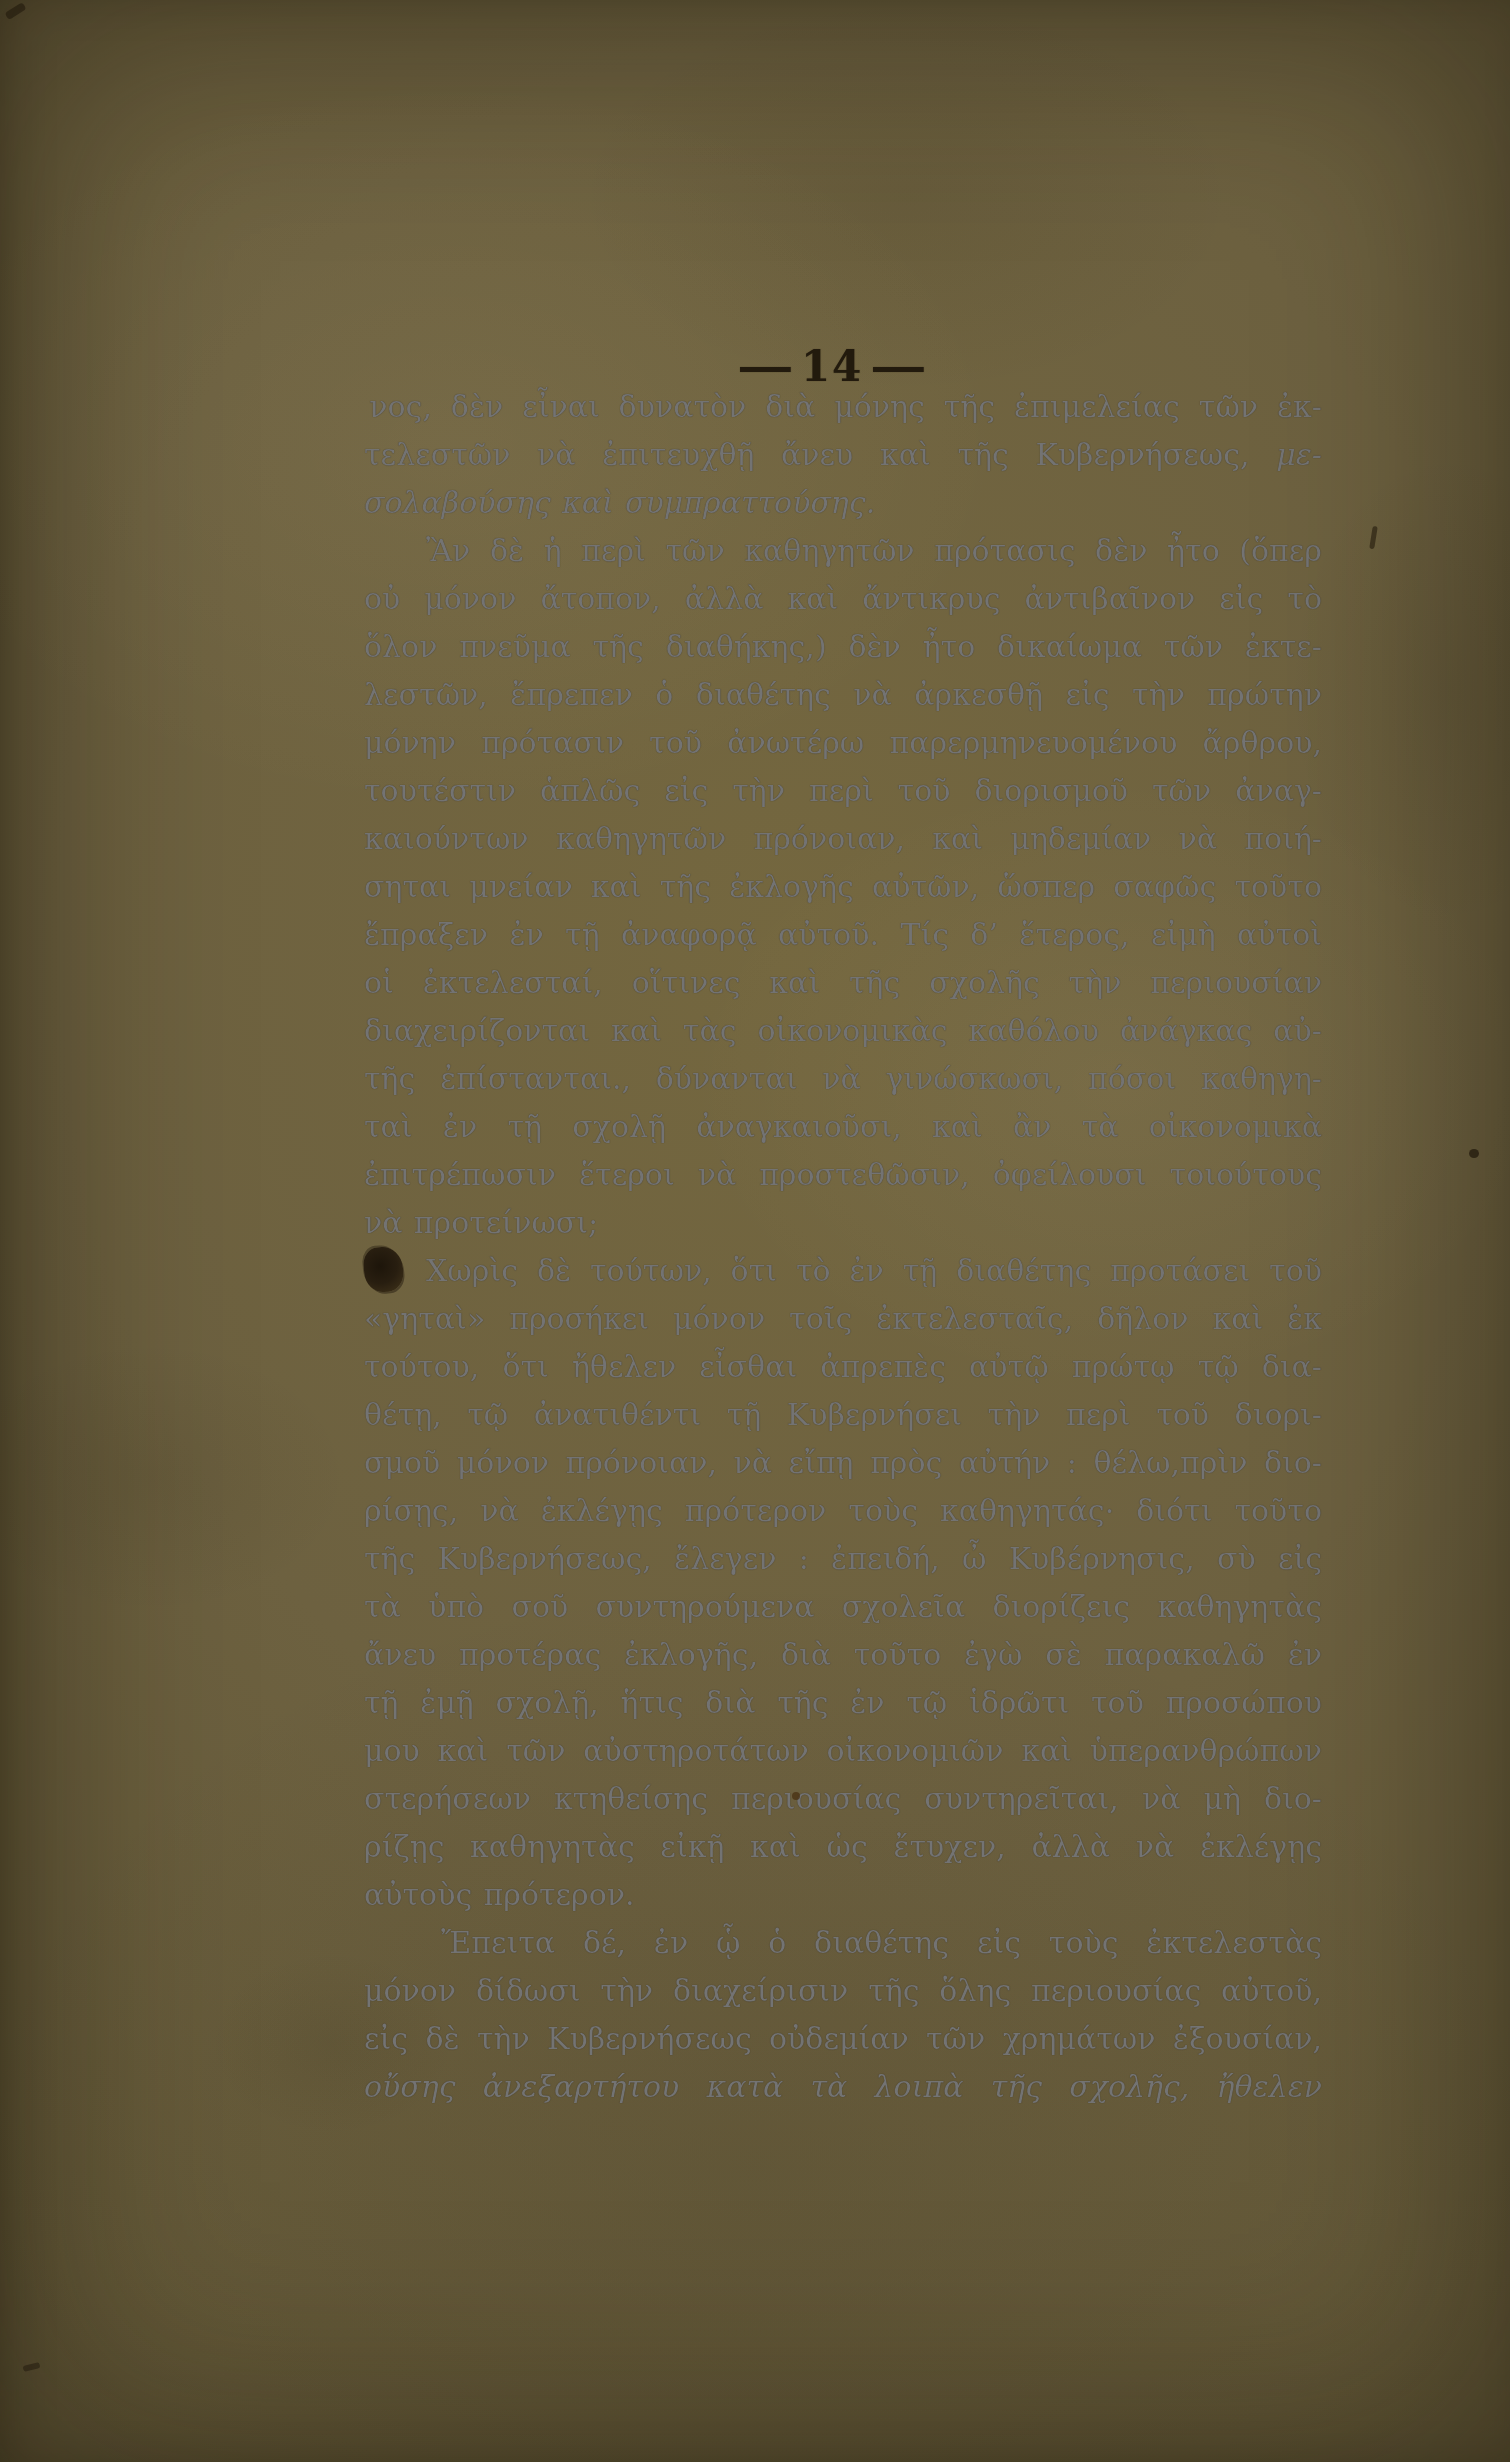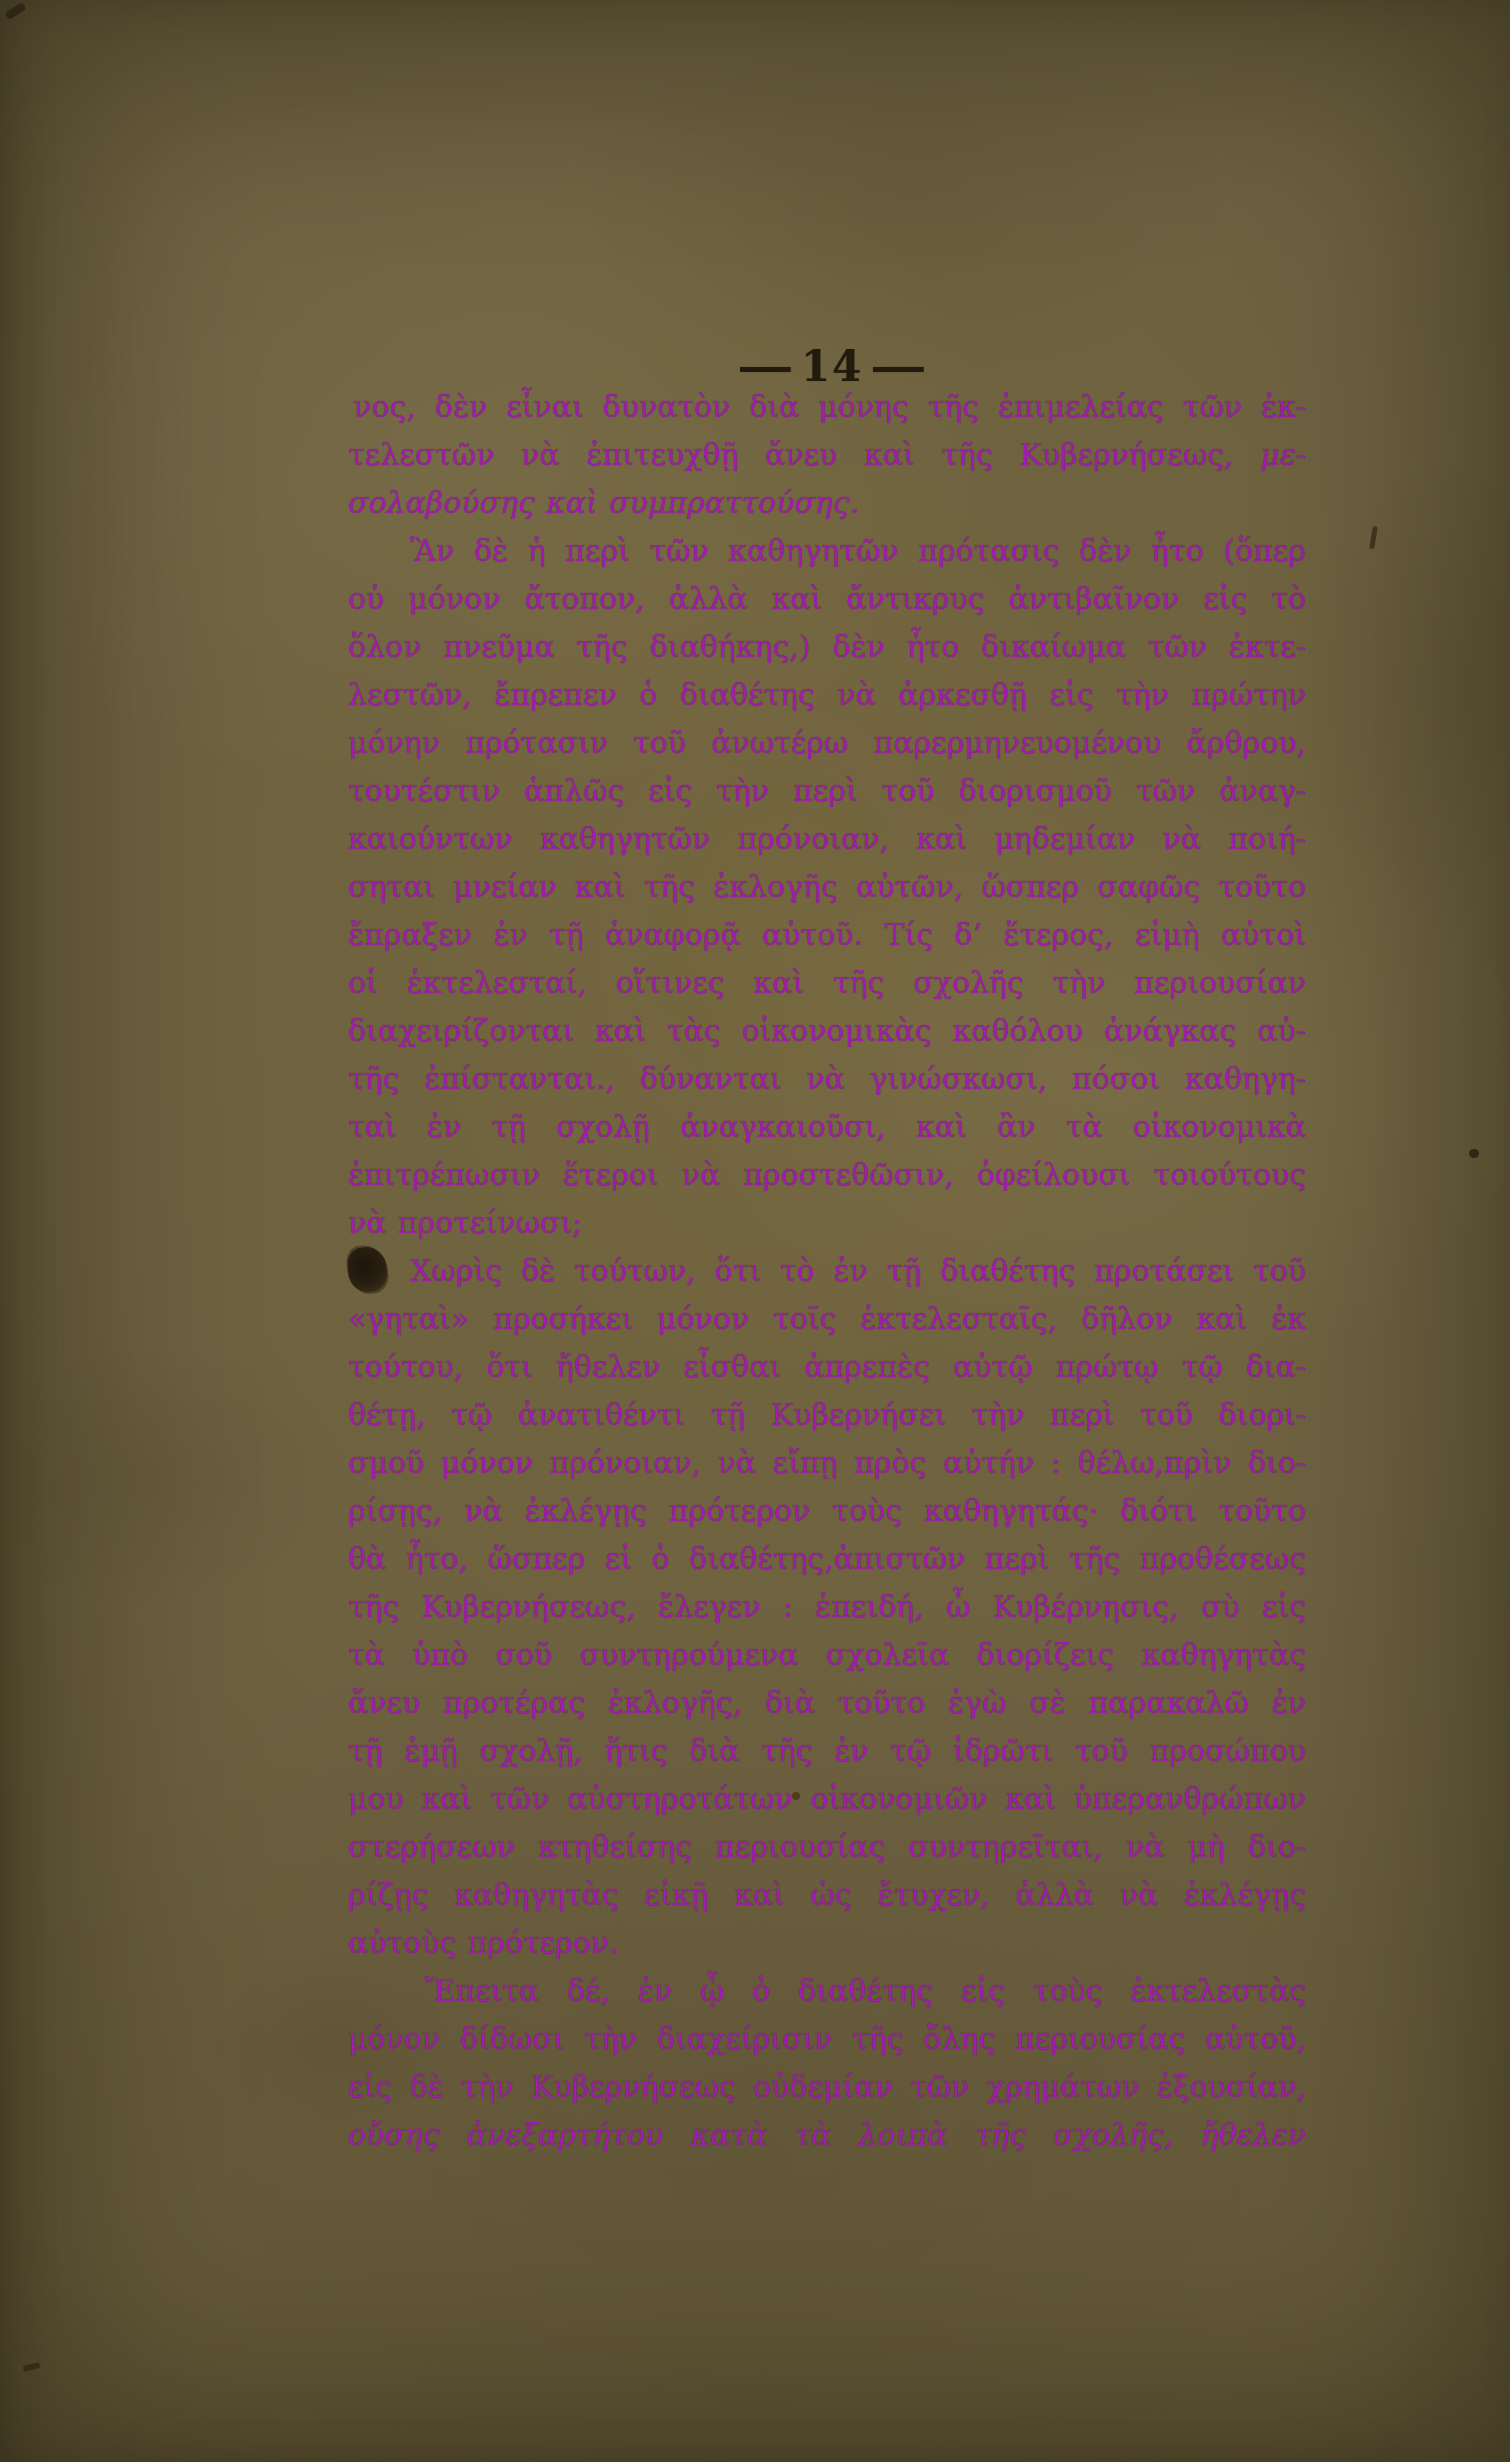--- a/index.html
+++ b/index.html
@@ -25,21 +25,21 @@
   }
   .page-header{
     position:absolute;top:346px;left:832px;transform:translateX(-50%);
     white-space:nowrap;color:#221a0d;font-size:42px;line-height:42px;
     text-shadow:0 0 0.9px rgba(30,22,10,0.6);
     font-weight:bold;
   }
   .page-header .dash{display:inline-block;transform:scaleX(1.35);margin:0 14.3px;}
   .page-header .num{letter-spacing:1.8px;}
   .text-block{
-    position:absolute;left:348px;top:383px;width:958px;color:#a21caf;
+    position:absolute;left:364px;top:383px;width:958px;color:#737373;
   }
   .line{
     height:48px;line-height:48px;font-size:30px;
     text-shadow:0 0 0.9px rgba(32,24,11,0.65);
     word-spacing:1.8px;white-space:normal;
   }
   .aj{text-align:justify;text-align-last:justify;}
   .al{text-align:left;}
   .it{font-style:italic;}
   .orn{
@@ -83,21 +83,20 @@
     <div class="line aj"><span>τῆς ἐπίστανται., δύνανται νὰ γινώσκωσι, πόσοι καθηγη-</span></div>
     <div class="line aj"><span>ταὶ ἐν τῇ σχολῇ ἀναγκαιοῦσι, καὶ ἂν τὰ οἰκονομικὰ</span></div>
     <div class="line aj"><span>ἐπιτρέπωσιν ἕτεροι νὰ προστεθῶσιν, ὀφείλουσι τοιούτους</span></div>
     <div class="line al"><span>νὰ προτείνωσι;</span></div>
     <div class="line aj"><span class="orn"></span><span>Χωρὶς δὲ τούτων, ὅτι τὸ ἐν τῇ διαθέτης προτάσει τοῦ</span></div>
     <div class="line aj"><span>«γηταὶ» προσήκει μόνον τοῖς ἐκτελεσταῖς, δῆλον καὶ ἐκ</span></div>
     <div class="line aj"><span>τούτου, ὅτι ἤθελεν εἶσθαι ἀπρεπὲς αὐτῷ πρώτῳ τῷ δια-</span></div>
     <div class="line aj"><span>θέτῃ, τῷ ἀνατιθέντι τῇ Κυβερνήσει τὴν περὶ τοῦ διορι-</span></div>
     <div class="line aj"><span>σμοῦ μόνον πρόνοιαν, νὰ εἴπῃ πρὸς αὐτήν : θέλω,πρὶν διο-</span></div>
     <div class="line aj"><span>ρίσῃς, νὰ ἐκλέγῃς πρότερον τοὺς καθηγητάς· διότι τοῦτο</span></div>
-    <div class="line aj"><span>θὰ ἦτο, ὥσπερ εἰ ὁ διαθέτης,ἀπιστῶν περὶ τῆς προθέσεως</span></div>
     <div class="line aj"><span>τῆς Κυβερνήσεως, ἔλεγεν : ἐπειδή, ὦ Κυβέρνησις, σὺ εἰς</span></div>
     <div class="line aj"><span>τὰ ὑπὸ σοῦ συντηρούμενα σχολεῖα διορίζεις καθηγητὰς</span></div>
     <div class="line aj"><span>ἄνευ προτέρας ἐκλογῆς, διὰ τοῦτο ἐγὼ σὲ παρακαλῶ ἐν</span></div>
     <div class="line aj"><span>τῇ ἐμῇ σχολῇ, ἥτις διὰ τῆς ἐν τῷ ἱδρῶτι τοῦ προσώπου</span></div>
     <div class="line aj"><span>μου καὶ τῶν αὐστηροτάτων οἰκονομιῶν καὶ ὑπερανθρώπων</span></div>
     <div class="line aj"><span>στερήσεων κτηθείσης περιουσίας συντηρεῖται, νὰ μὴ διο-</span></div>
     <div class="line aj"><span>ρίζῃς καθηγητὰς εἰκῇ καὶ ὡς ἔτυχεν, ἀλλὰ νὰ ἐκλέγῃς</span></div>
     <div class="line al"><span>αὐτοὺς πρότερον.</span></div>
     <div class="line aj" style="padding-left: 77px;"><span>Ἔπειτα δέ, ἐν ᾧ ὁ διαθέτης εἰς τοὺς ἐκτελεστὰς</span></div>
     <div class="line aj"><span>μόνον δίδωσι τὴν διαχείρισιν τῆς ὅλης περιουσίας αὐτοῦ,</span></div>

